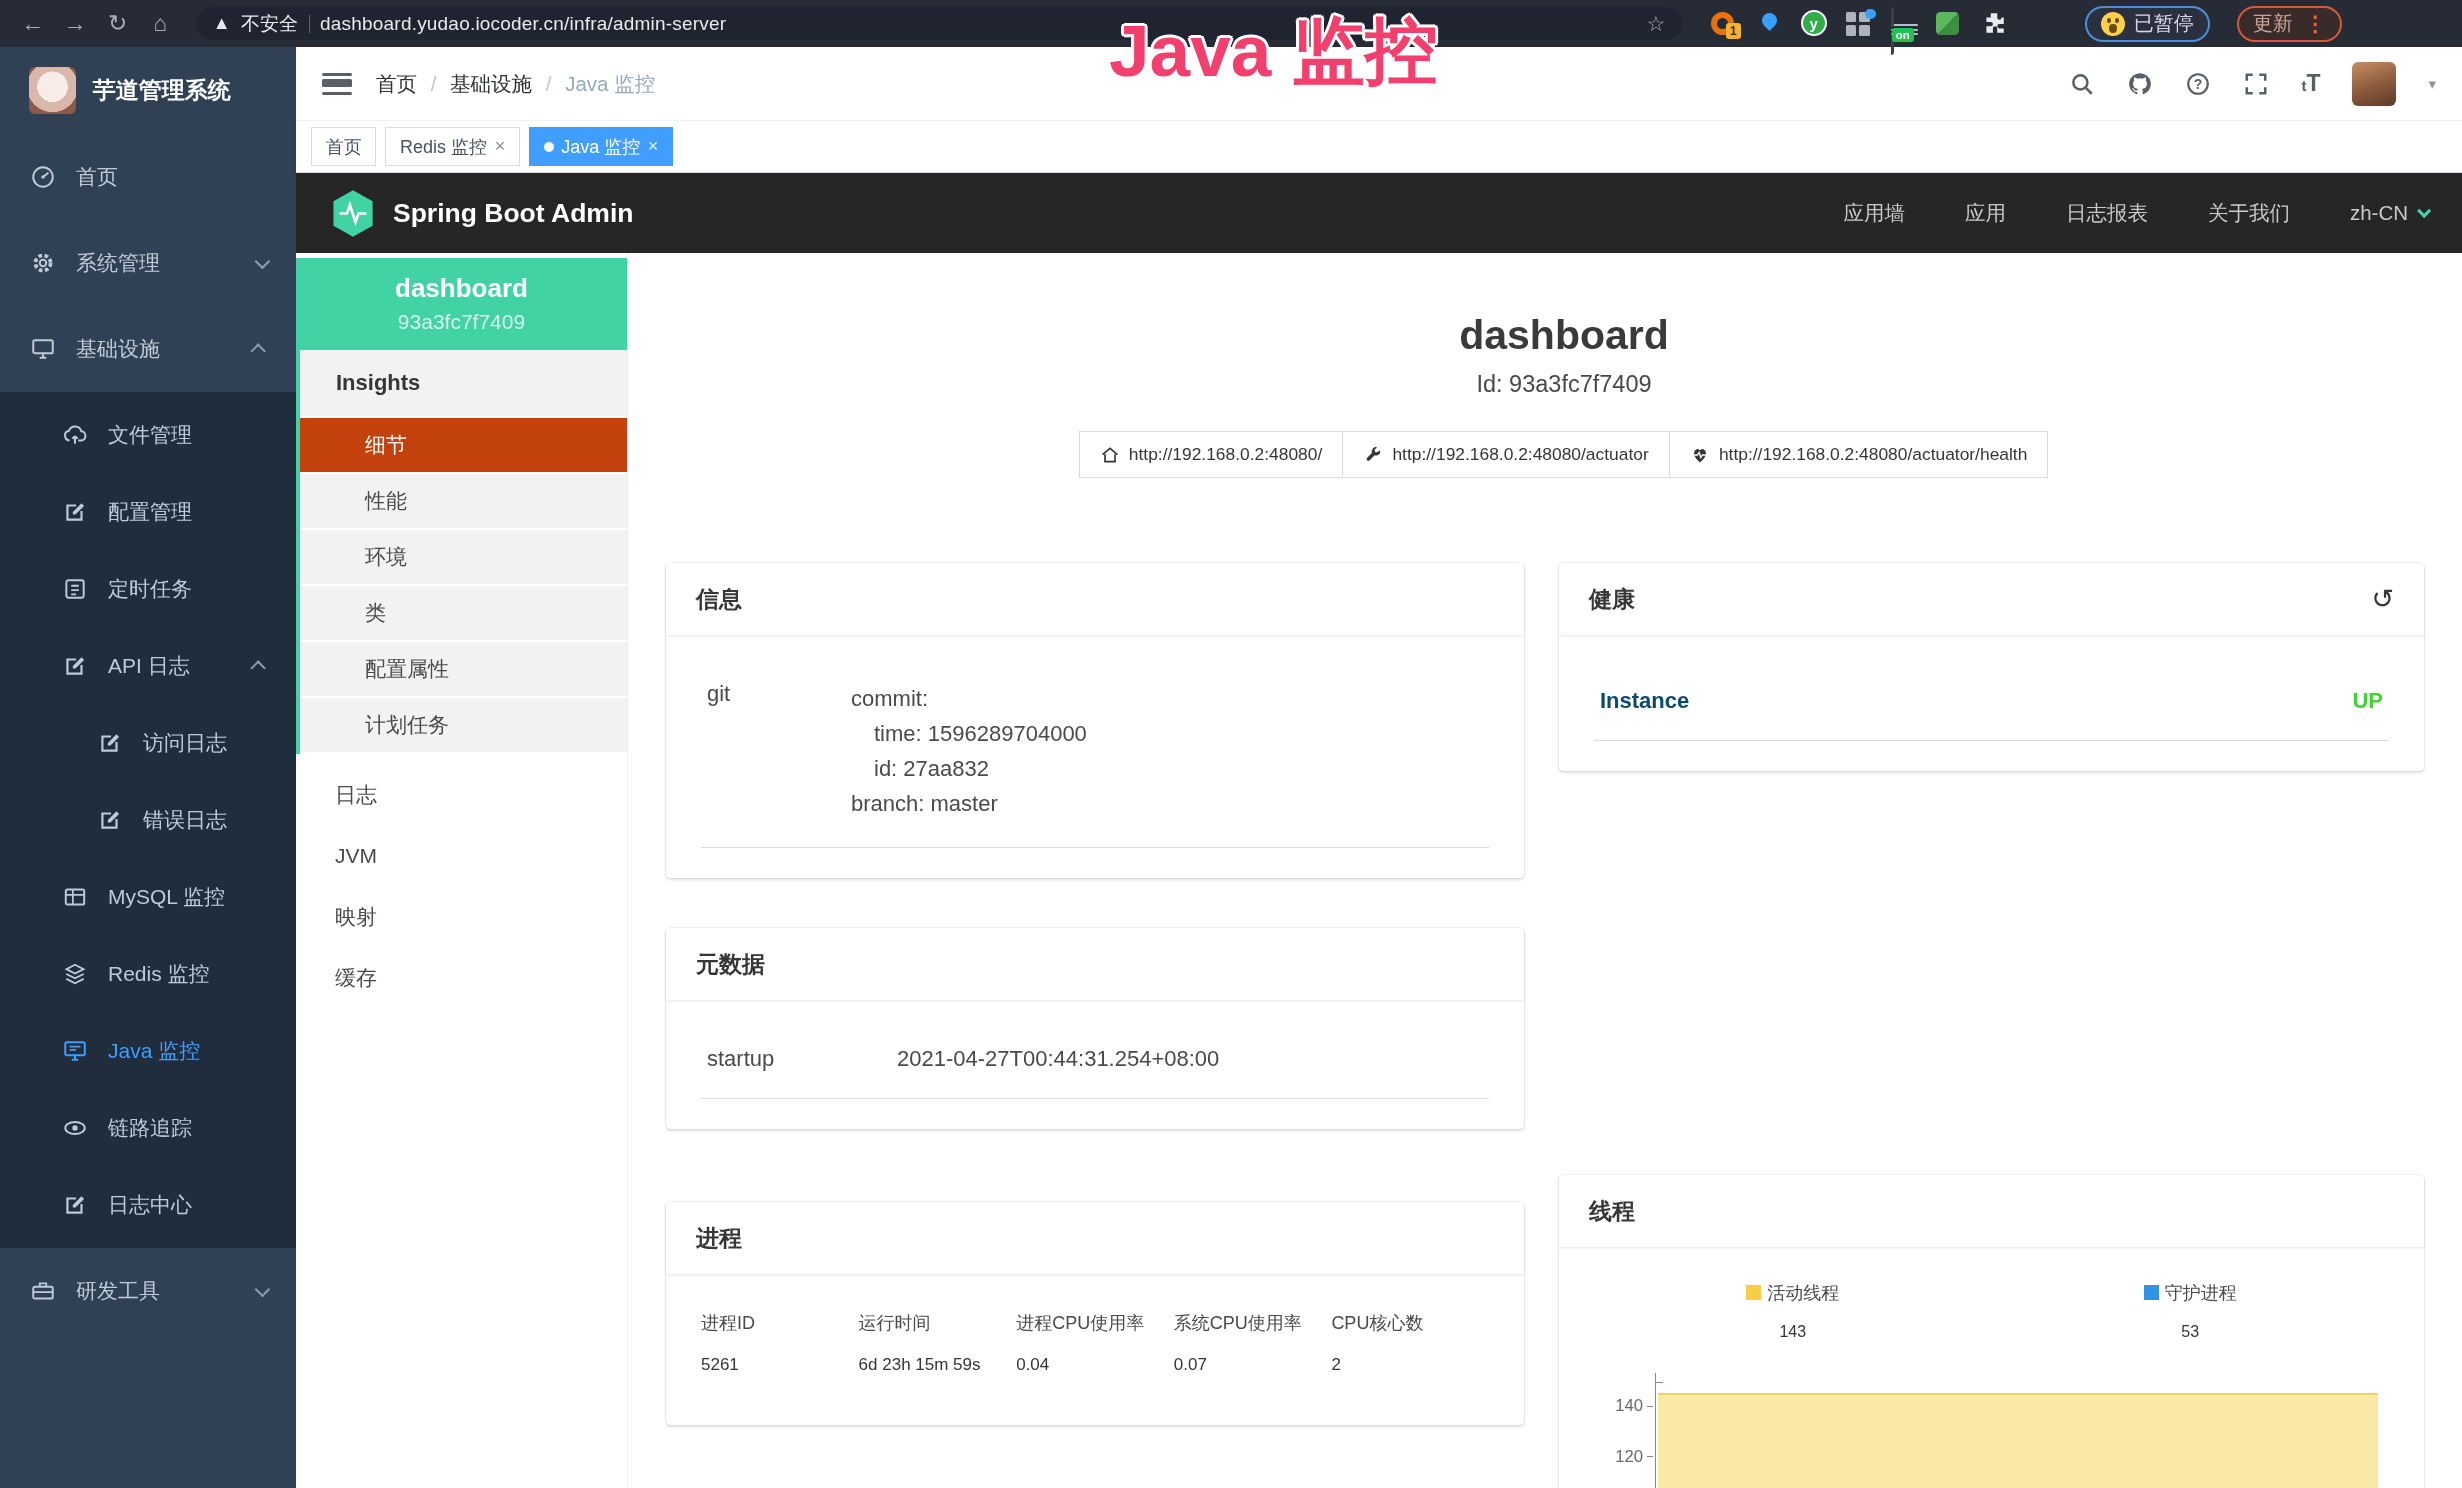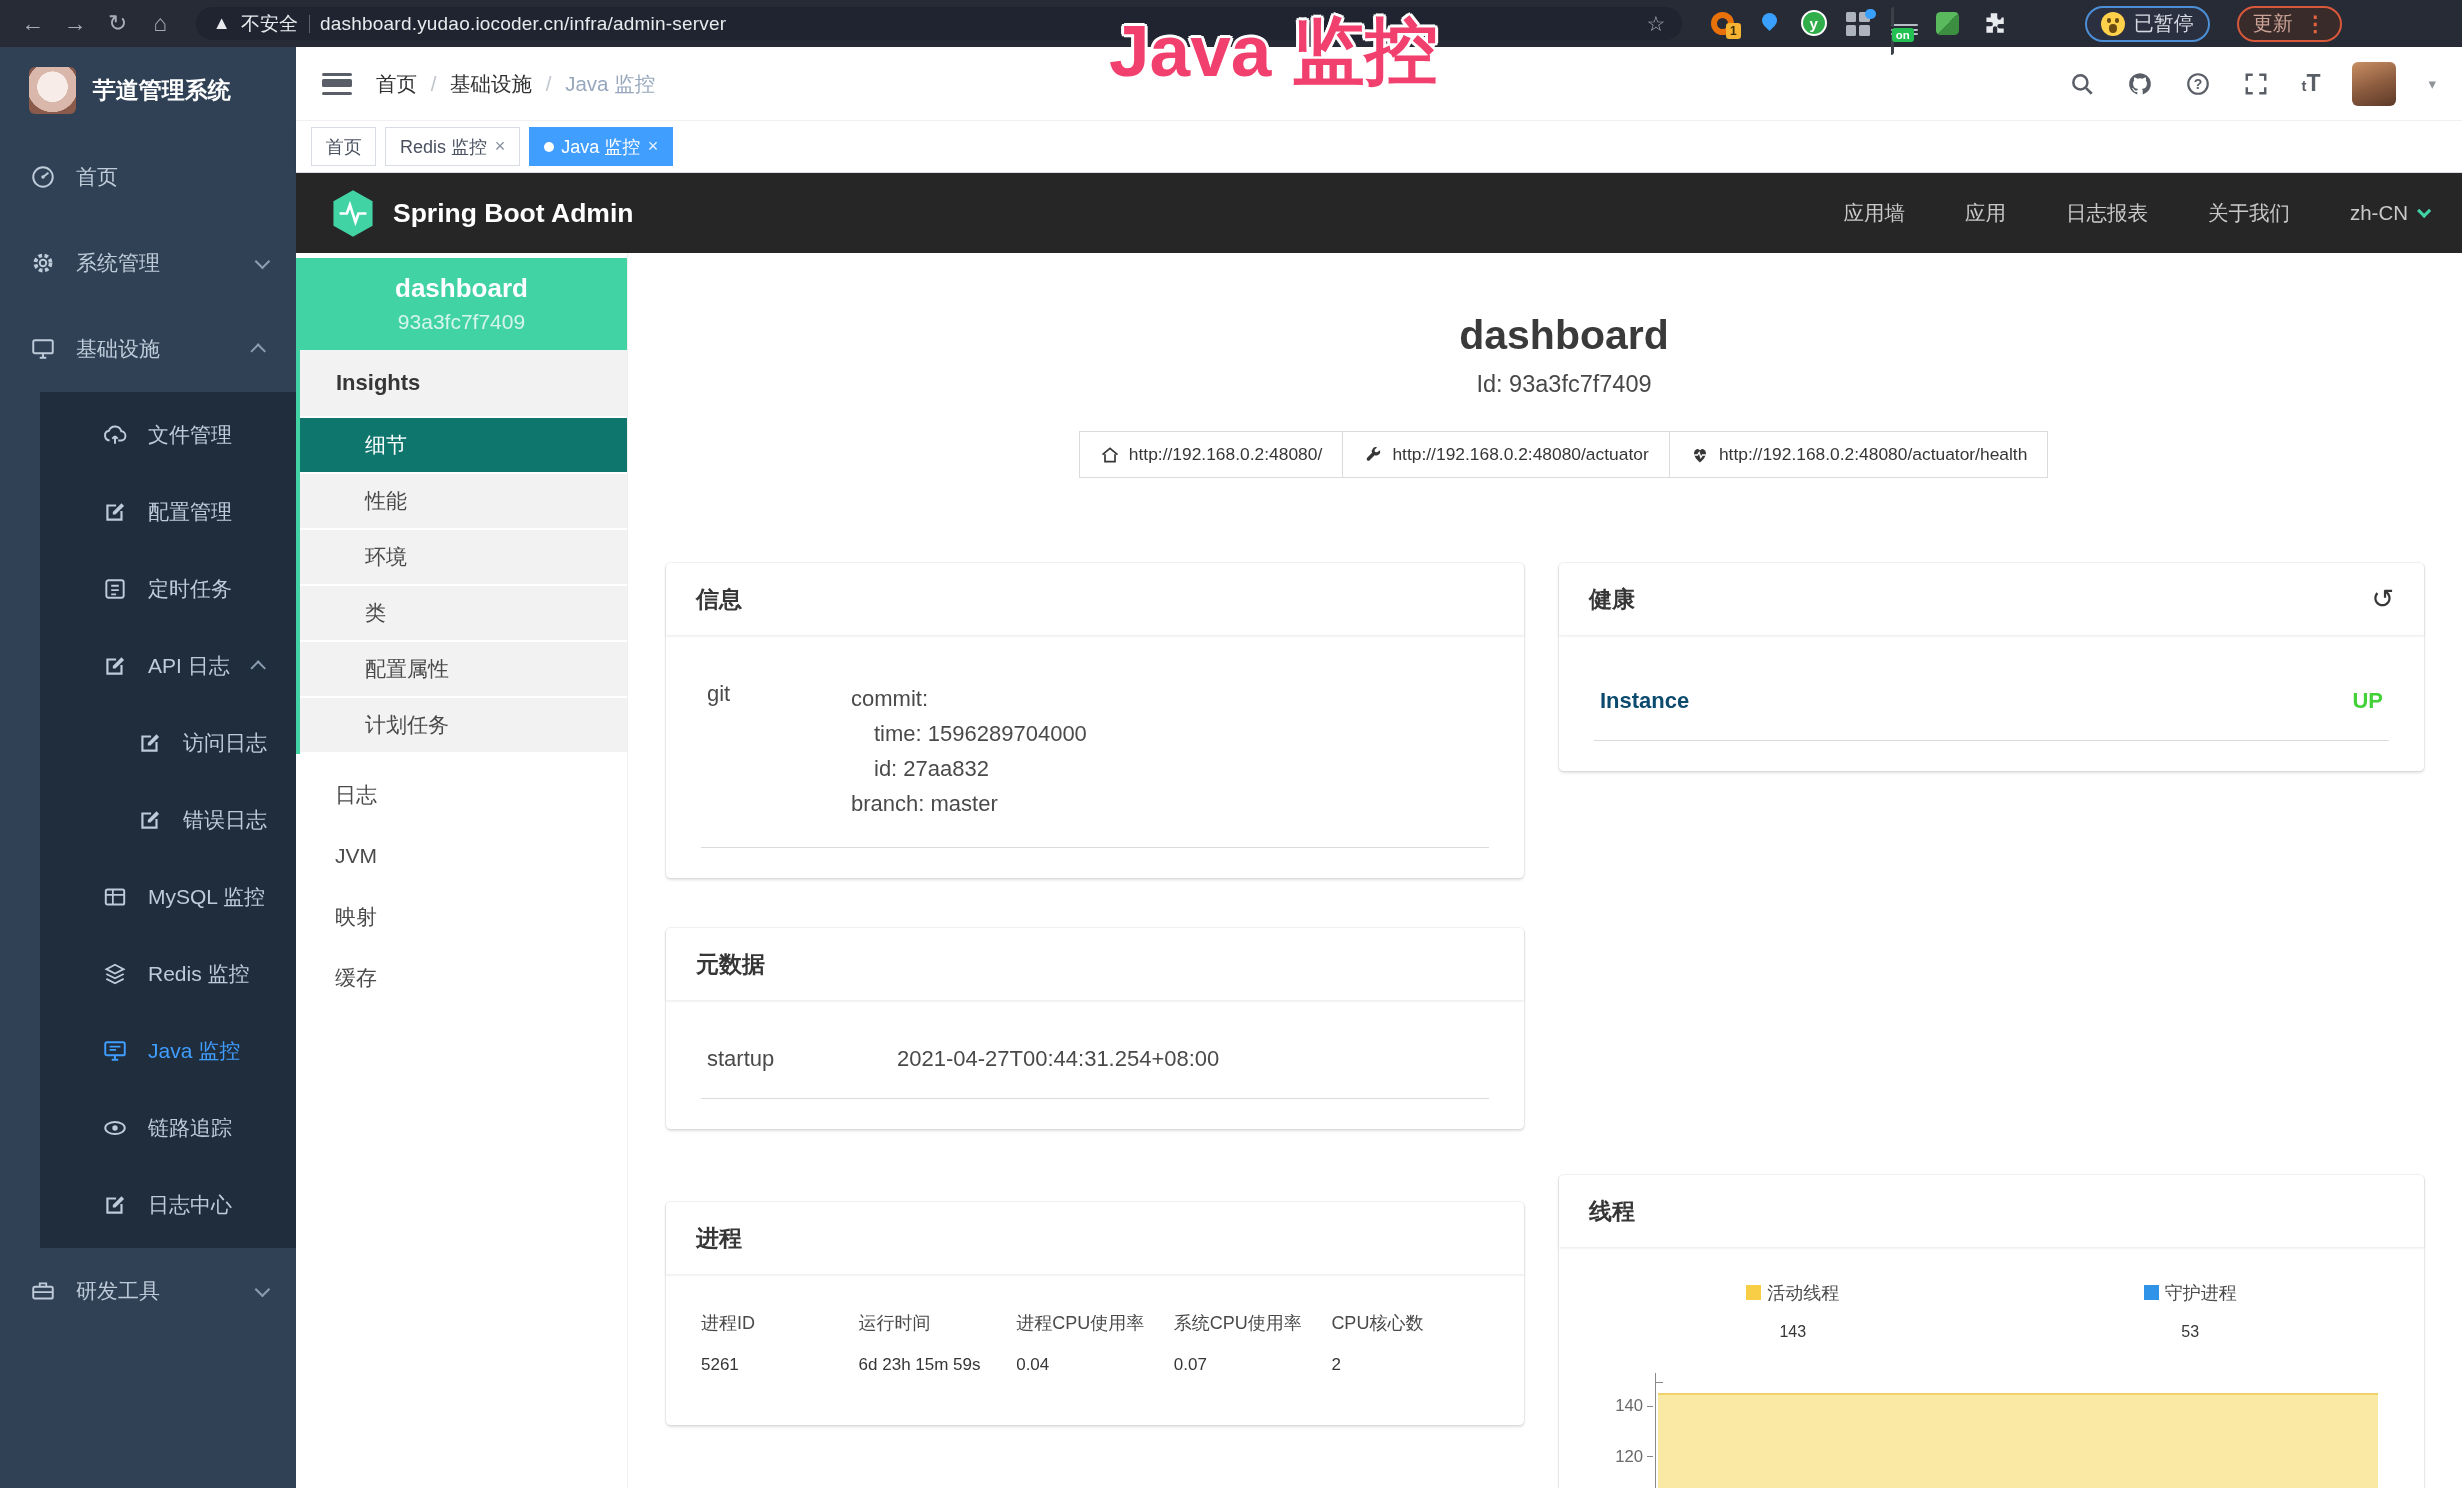--- a/index.html
+++ b/index.html
@@ -48,21 +48,21 @@
   .logo-row { display:flex; align-items:center; gap:16.7px; padding:20px 0 20px 29px; }
   .logo-img { width:47px; height:47px; border-radius:6px; background:radial-gradient(circle at 50% 42%, #f7ece7 0 42%, #d9b8ab 43% 70%, #8a5a4a 71%); flex:0 0 auto; }
   .logo-title { color:#fff; font-size:23px; font-weight:bold; white-space:nowrap; }
   .s-item { display:flex; align-items:center; height:86px; padding-left:30px; font-size:21px; cursor:pointer; }
   .s-ic { width:26px; height:26px; margin-right:20px; flex:0 0 auto; color:#bfcbd9; }
   .svgic { width:26px; height:26px; display:block; }
   .s-label { white-space:nowrap; }
   .chev { margin-left:auto; margin-right:30px; width:10.6px; height:10.6px; border-right:2.3px solid #8d9db1; border-bottom:2.3px solid #8d9db1; flex:0 0 auto; }
   .chev.down { transform:rotate(45deg) translateY(-3px); }
   .chev.up { transform:rotate(-135deg) translateY(-3px); }
-  .submenu { background:#1f2d3d; padding:4.6px 0;margin-left:40px; }
+  .submenu { background:#1f2d3d; padding:4.6px 0; }
   .submenu .s-item { height:77px; padding-left:62px; }
   .submenu .s-item.lvl3 { padding-left:97px; }
   .s-item.active, .s-item.active .s-ic { color:#409eff; }
 
   
   .main { flex:1; display:flex; flex-direction:column; min-width:0; }
 
   
   .navbar { height:74px; background:#fff; display:flex; align-items:center; padding:0 26px; border-bottom:0.8px solid #f0f0f0; }
   .hamburger { width:30px; height:24px; position:relative; margin-right:24px; }
@@ -96,21 +96,21 @@
   .chev-green { width:10px; height:10px; border-right:3px solid #42d3a5; border-bottom:3px solid #42d3a5; transform:rotate(45deg) translateY(-3px); }
 
   .sba-body { flex:1; display:flex; min-height:0; }
   .sba-side { width:332px; flex:0 0 auto; background:#fff; border-right:0.8px solid #efefef; }
   .inst-header { background:#42d3a5; text-align:center; padding:15px 0 16.7px; margin-top:4.6px; }
   .inst-name { color:#fff; font-size:26px; font-weight:bold; }
   .inst-id { color:rgba(255,255,255,.78); font-size:21px; margin-top:6px; }
   .insights { border-left:4.6px solid #42d3a5; background:#f2f2f2; }
   .insights-title { font-size:22px; font-weight:bold; color:#363636; padding:20px 0 20px 36px; border-bottom:2.3px solid #fff; }
   .ins-item { display:flex; align-items:center; height:56px; padding-left:65px; font-size:21px; color:#4a4a4a; border-bottom:2.3px solid #fff; cursor:pointer; }
-  .ins-item.active { background:#0f766e; color:#fff; }
+  .ins-item.active { background:#c2410c; color:#fff; }
   .side-plain .ins-item { padding-left:39px; border-bottom:none; height:61px; background:#fff; }
   .side-plain { padding-top:10.6px; }
 
   .sba-main { flex:1; background:#fff; padding:59px 0 0 38px; min-width:0; }
   .inst-title { text-align:center; font-size:41px; font-weight:bold; color:#3a3a3a; }
   .inst-sub { text-align:center; font-size:23.5px; color:#484848; margin-top:12px; }
   .link-row { display:flex; justify-content:center; margin-top:33px; }
   .link-btn { display:inline-flex; align-items:center; gap:9px; height:47px; padding:0 20px; border:0.8px solid #dbdbdb; background:#fff; font-size:17.4px; color:#363636; margin-left:-0.8px; cursor:pointer; }
   .link-btn svg { width:20px; height:20px; }
 

